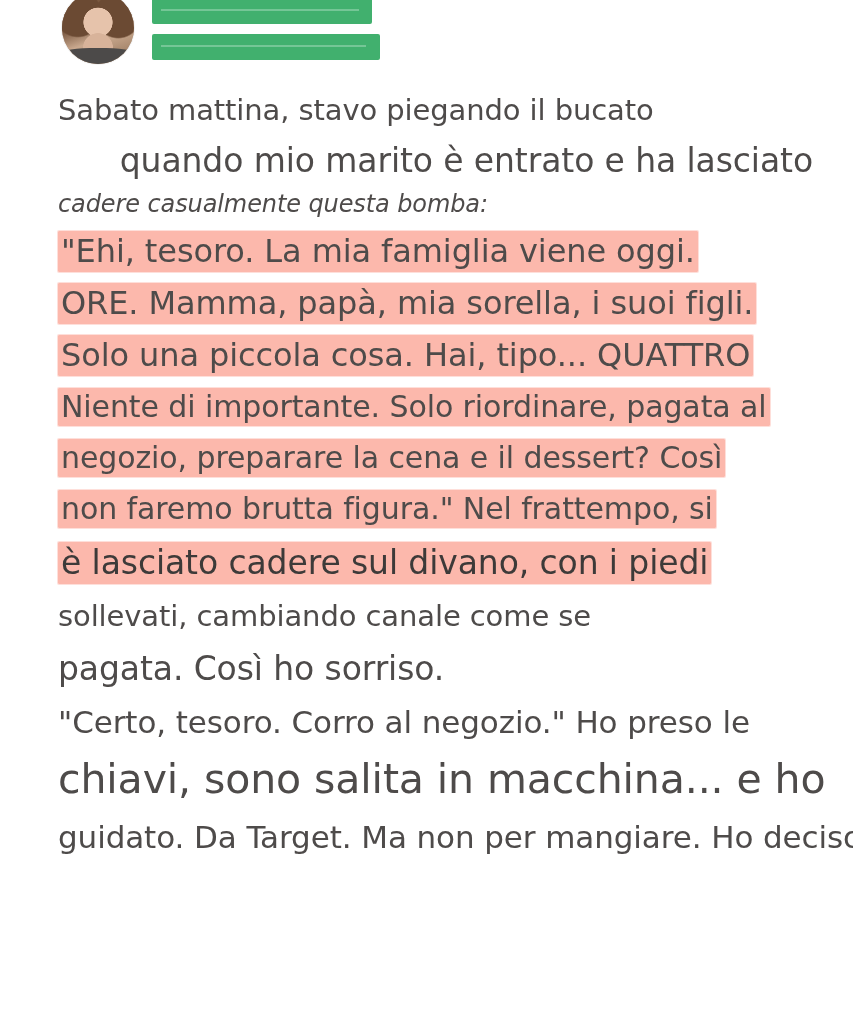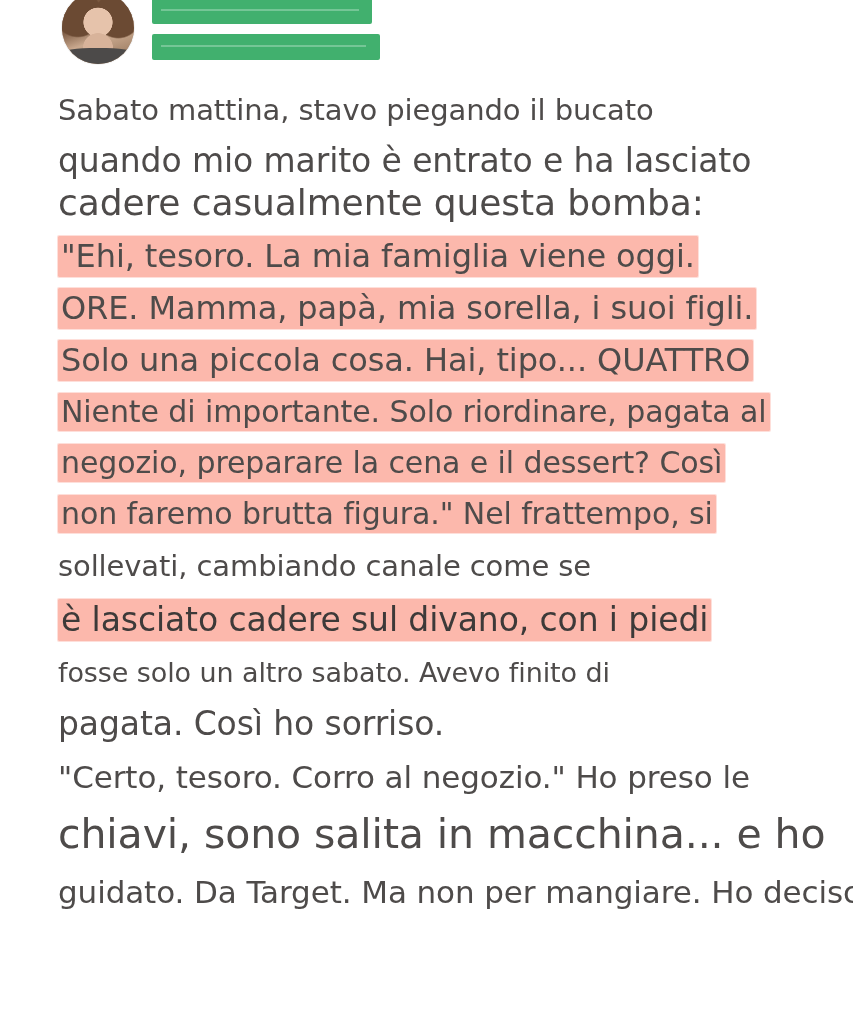--- a/index.html
+++ b/index.html
@@ -101,22 +101,22 @@
   .line .hl {
     background: #fcb8ac;
     box-shadow: 0 0 0 1px rgba(252,184,172,0.45);
     border-radius: 1px;
     padding: 1px 3px 2px 3px;
   }
   .line.dark { color: #3d3a39; }
 
   
   .l1  { font-size: 29px; margin-top: 0; }
-  .l2  { font-size: 33px; margin-top: 19px; }
-  .l3  { font-size: 36px; margin-top: 8px; }
+  .l2  { font-size: 33px; margin-top: 19px; text-align: right; }
+  .l3  { font-size: 24px; margin-top: 15px; font-style: italic; }
   .l4  { font-size: 32px; margin-top: 19px; }
   .l5  { font-size: 32px; margin-top: 20px; }
   .l6  { font-size: 32px; margin-top: 20px; }
   .l7  { font-size: 30px; margin-top: 21px; }
   .l8  { font-size: 30px; margin-top: 21px; }
   .l9  { font-size: 30px; margin-top: 21px; }
   .l10 { font-size: 33px; margin-top: 22px; }
   .l11 { font-size: 29px; margin-top: 23px; }
   .l12 { font-size: 27px; margin-top: 23px; }
   .l13 { font-size: 33px; margin-top: 23px; }
@@ -155,23 +155,22 @@
   <div class="post-body">
     <p class="line l1">Sabato mattina, stavo piegando il bucato</p>
     <p class="line l2">quando mio marito è entrato e ha lasciato</p>
     <p class="line l3">cadere casualmente questa bomba:</p>
     <p class="line l4"><span class="hl">"Ehi, tesoro. La mia famiglia viene oggi.</span></p>
     <p class="line l6"><span class="hl">ORE. Mamma, papà, mia sorella, i suoi figli.</span></p>
     <p class="line l5"><span class="hl">Solo una piccola cosa. Hai, tipo... QUATTRO</span></p>
     <p class="line l7"><span class="hl">Niente di importante. Solo riordinare, pagata al</span></p>
     <p class="line l8"><span class="hl">negozio, preparare la cena e il dessert? Così</span></p>
     <p class="line l9"><span class="hl">non faremo brutta figura." Nel frattempo, si</span></p>
+    <p class="line l10 dark"><span class="hl">è lasciato cadere sul divano, con i piedi</span></p>
     <p class="line l11">sollevati, cambiando canale come se</p>
-    <p class="line l10 dark"><span class="hl">è lasciato cadere sul divano, con i piedi</span></p>
-    <p class="line l12">fosse solo un altro sabato. Avevo finito di</p>
     <p class="line l14">pagata. Così ho sorriso.</p>
     <p class="line l15">"Certo, tesoro. Corro al negozio." Ho preso le</p>
     <p class="line l16">chiavi, sono salita in macchina... e ho</p>
     <p class="line l17">guidato. Da Target. Ma non per mangiare. Ho deciso di</p>
   </div>
 
   <div class="bottom-clip"></div>
 </div>
 
 </body></html>

